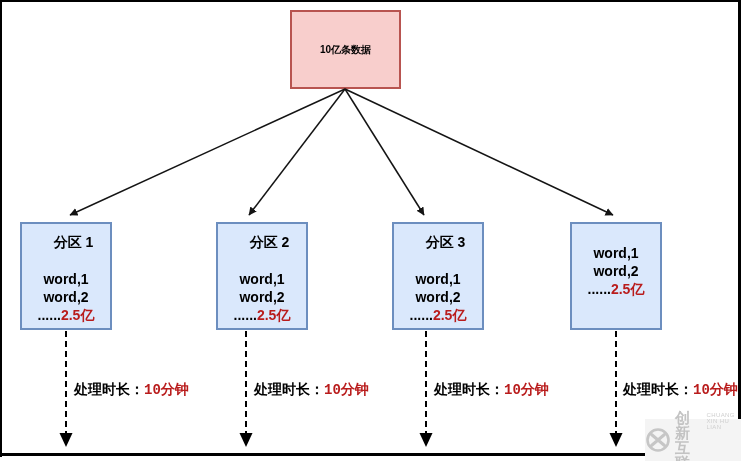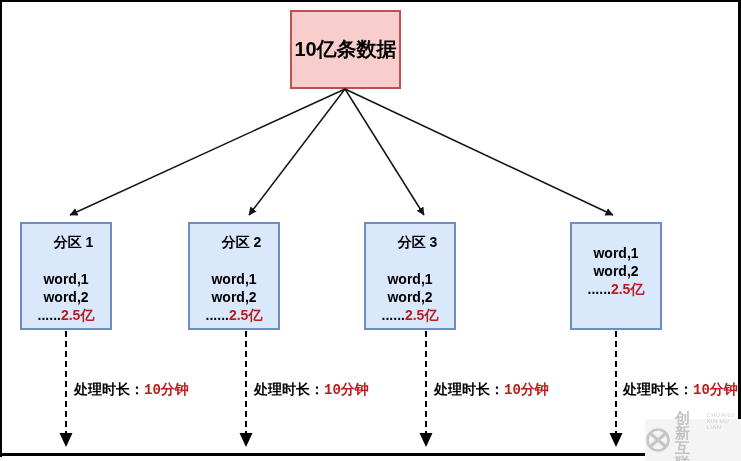--- a/index.html
+++ b/index.html
@@ -12,38 +12,38 @@
   .frame.top{left:0;top:0;width:741px;height:2px;}
   .frame.left{left:0;top:0;width:2px;height:457px;}
   .frame.right{left:738px;top:0;width:3px;height:420px;}
   .frame.bottom{left:0;top:453px;width:646px;height:3px;}
 
   
   .source-box{
     position:absolute;left:290px;top:10px;width:111px;height:79px;
     background:#f8cecc;border:2px solid #b85450;box-sizing:border-box;
     display:flex;align-items:center;justify-content:center;
-    font-size:20px;font-weight:bold;color:#000;
+    font-size:10px;font-weight:bold;color:#000;
   }
 
   
   svg.connectors{position:absolute;left:0;top:0;width:741px;height:461px;pointer-events:none;}
   .fan-line{stroke:#141414;stroke-width:1.5;fill:none;}
   .dash-line{stroke:#000000;stroke-width:2;stroke-dasharray:6 4;fill:none;}
   .dash-head{fill:#000000;}
 
   
   .partition{
     position:absolute;top:222px;width:92px;height:108px;
     background:#dae8fc;border:2px solid #6c8ebf;box-sizing:border-box;
     text-align:center;color:#000;
   }
   .partition.p1{left:20px;}
-  .partition.p2{left:188px;}
-  .partition.p3{left:364px;}
+  .partition.p2{left:216px;}
+  .partition.p3{left:392px;}
   .partition.p4{left:570px;}
   .ptitle{margin-top:10px;font-size:14px;font-weight:bold;line-height:16px;padding-left:15px;}
   .prows{margin-top:20px;font-size:14px;font-weight:bold;line-height:18px;}
   .red{color:#b91c1c;}
 
   
   .duration{
     position:absolute;top:381px;font-size:14px;font-weight:bold;color:#000;white-space:nowrap;font-family:Liberation Mono, monospace;
   }
   .duration.d1{left:74px;}

